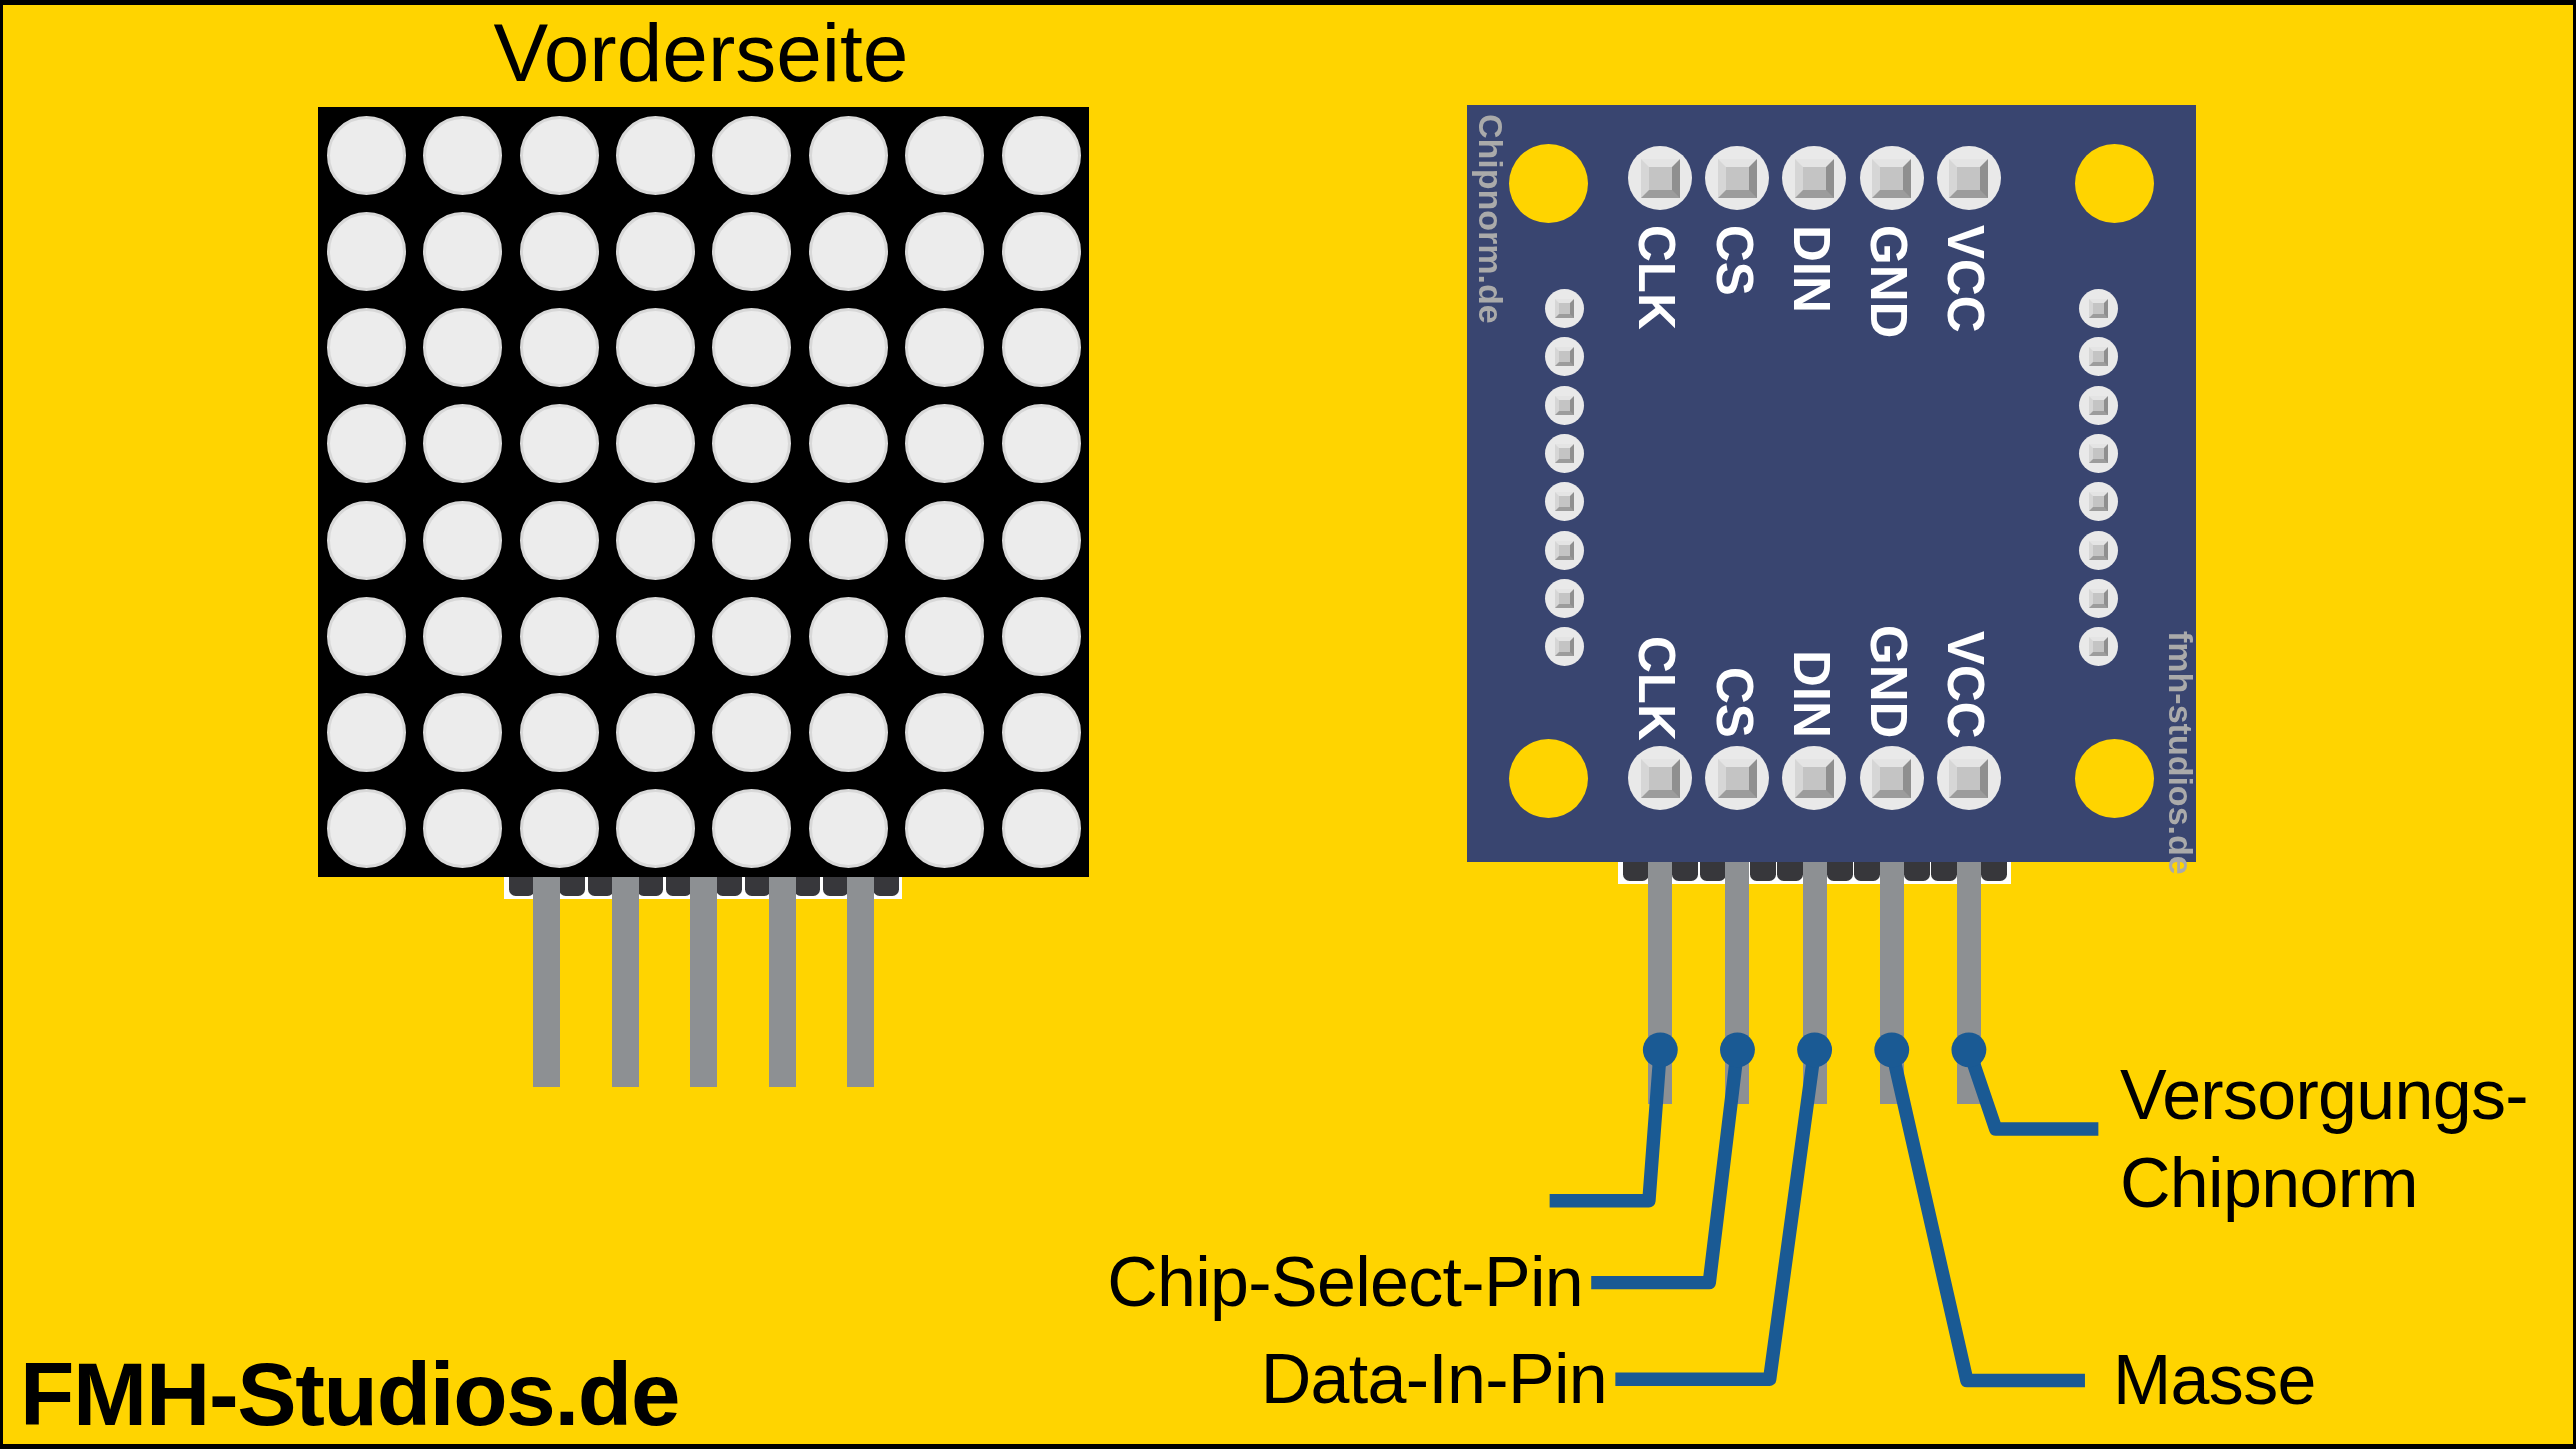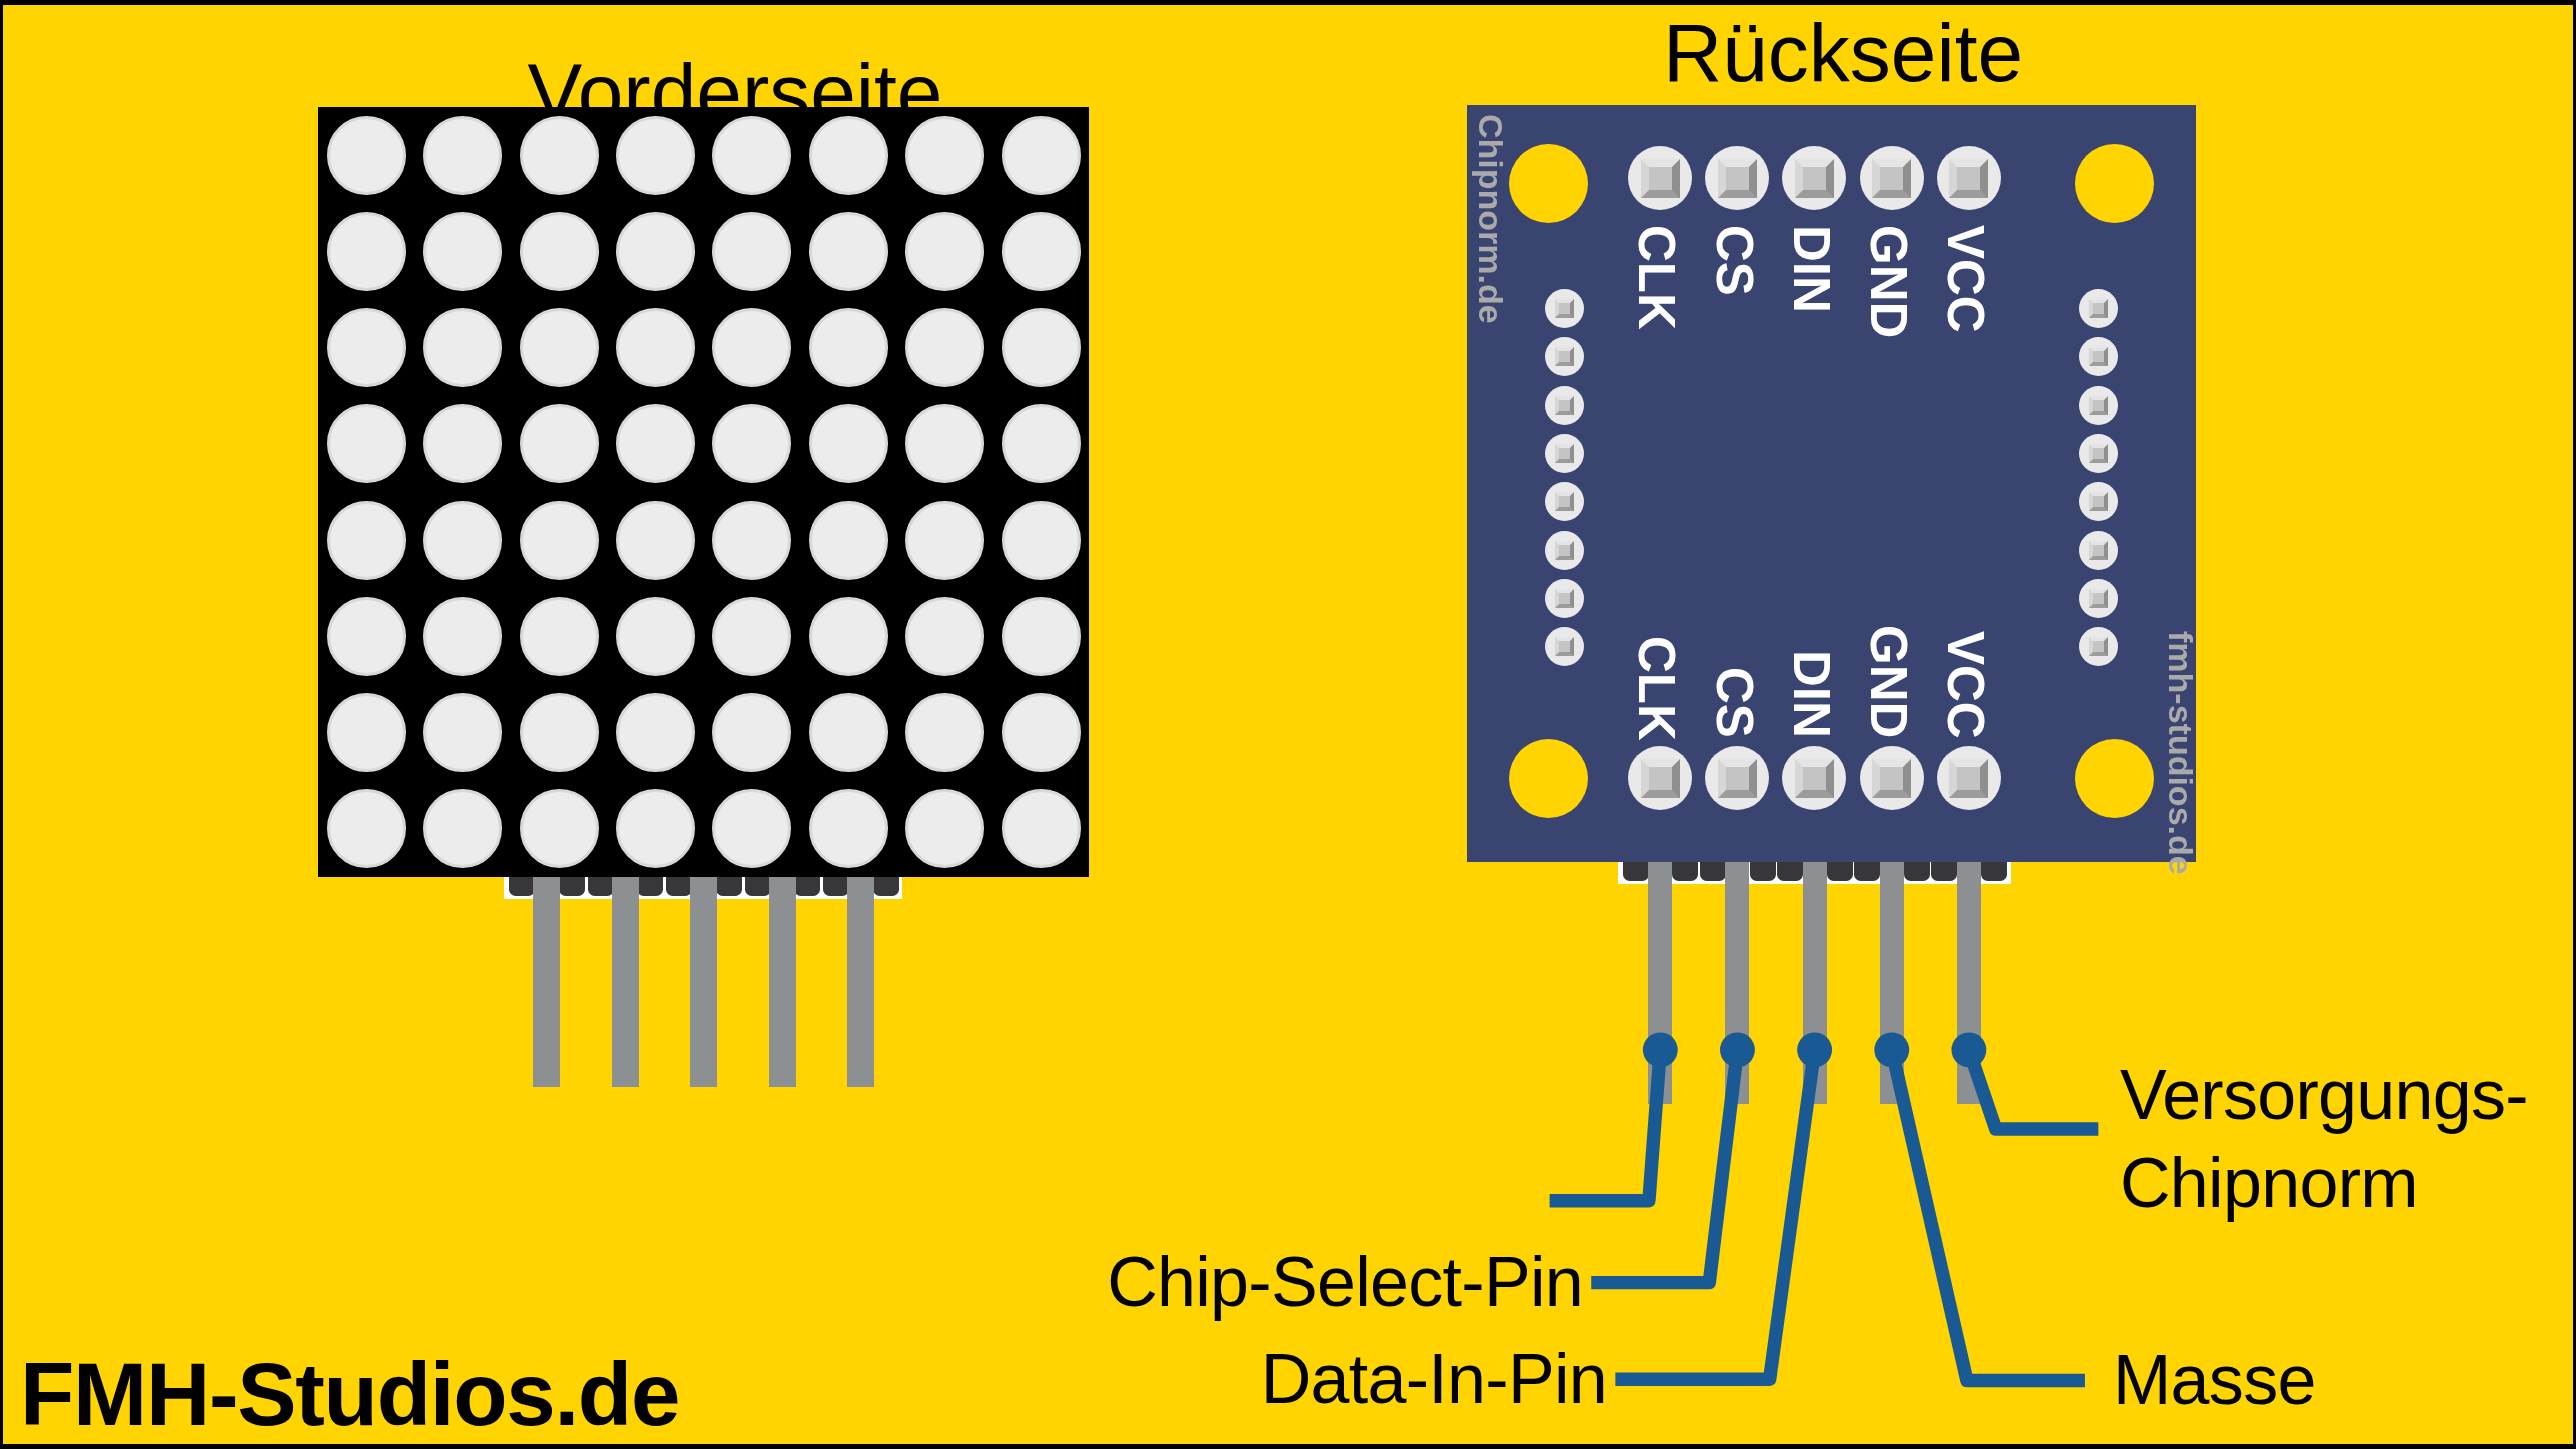--- a/index.html
+++ b/index.html
@@ -37,22 +37,21 @@
   #callout-svg{position:absolute;left:0;top:0;}
   
   #logo{position:absolute;left:20px;top:1347px;font-size:89px;line-height:94px;
         font-weight:bold;color:#000;letter-spacing:-1.3px;}
 </style>
 </head>
 <body>
 
 <div id="page" style="background: rgb(255, 212, 0);">
 
-  <div class="title" style="left:735px;margin-top:40px;">Vorderseite</div>
-  <div class="title" style="left:1843px;">Rückseite</div>
+  <div class="title" style="left:701px;">Vorderseite</div>
 
   <div>
     <div id="front-hw">
         <div class="conn-strip" style="left: 504px; top: 876px; width: 398px; height: 23px;"></div>
         <div class="tooth" style="left: 509px; top: 876px; width: 25.5px; height: 20px;"></div>
         <div class="tooth" style="left: 559px; top: 876px; width: 25.5px; height: 20px;"></div>
         <div class="pin" style="left: 533px; top: 875px; width: 27px; height: 212px;"></div>
         <div class="tooth" style="left: 588px; top: 876px; width: 25.5px; height: 20px;"></div>
         <div class="tooth" style="left: 637px; top: 876px; width: 25.5px; height: 20px;"></div>
         <div class="pin" style="left: 612px; top: 875px; width: 27px; height: 212px;"></div>

